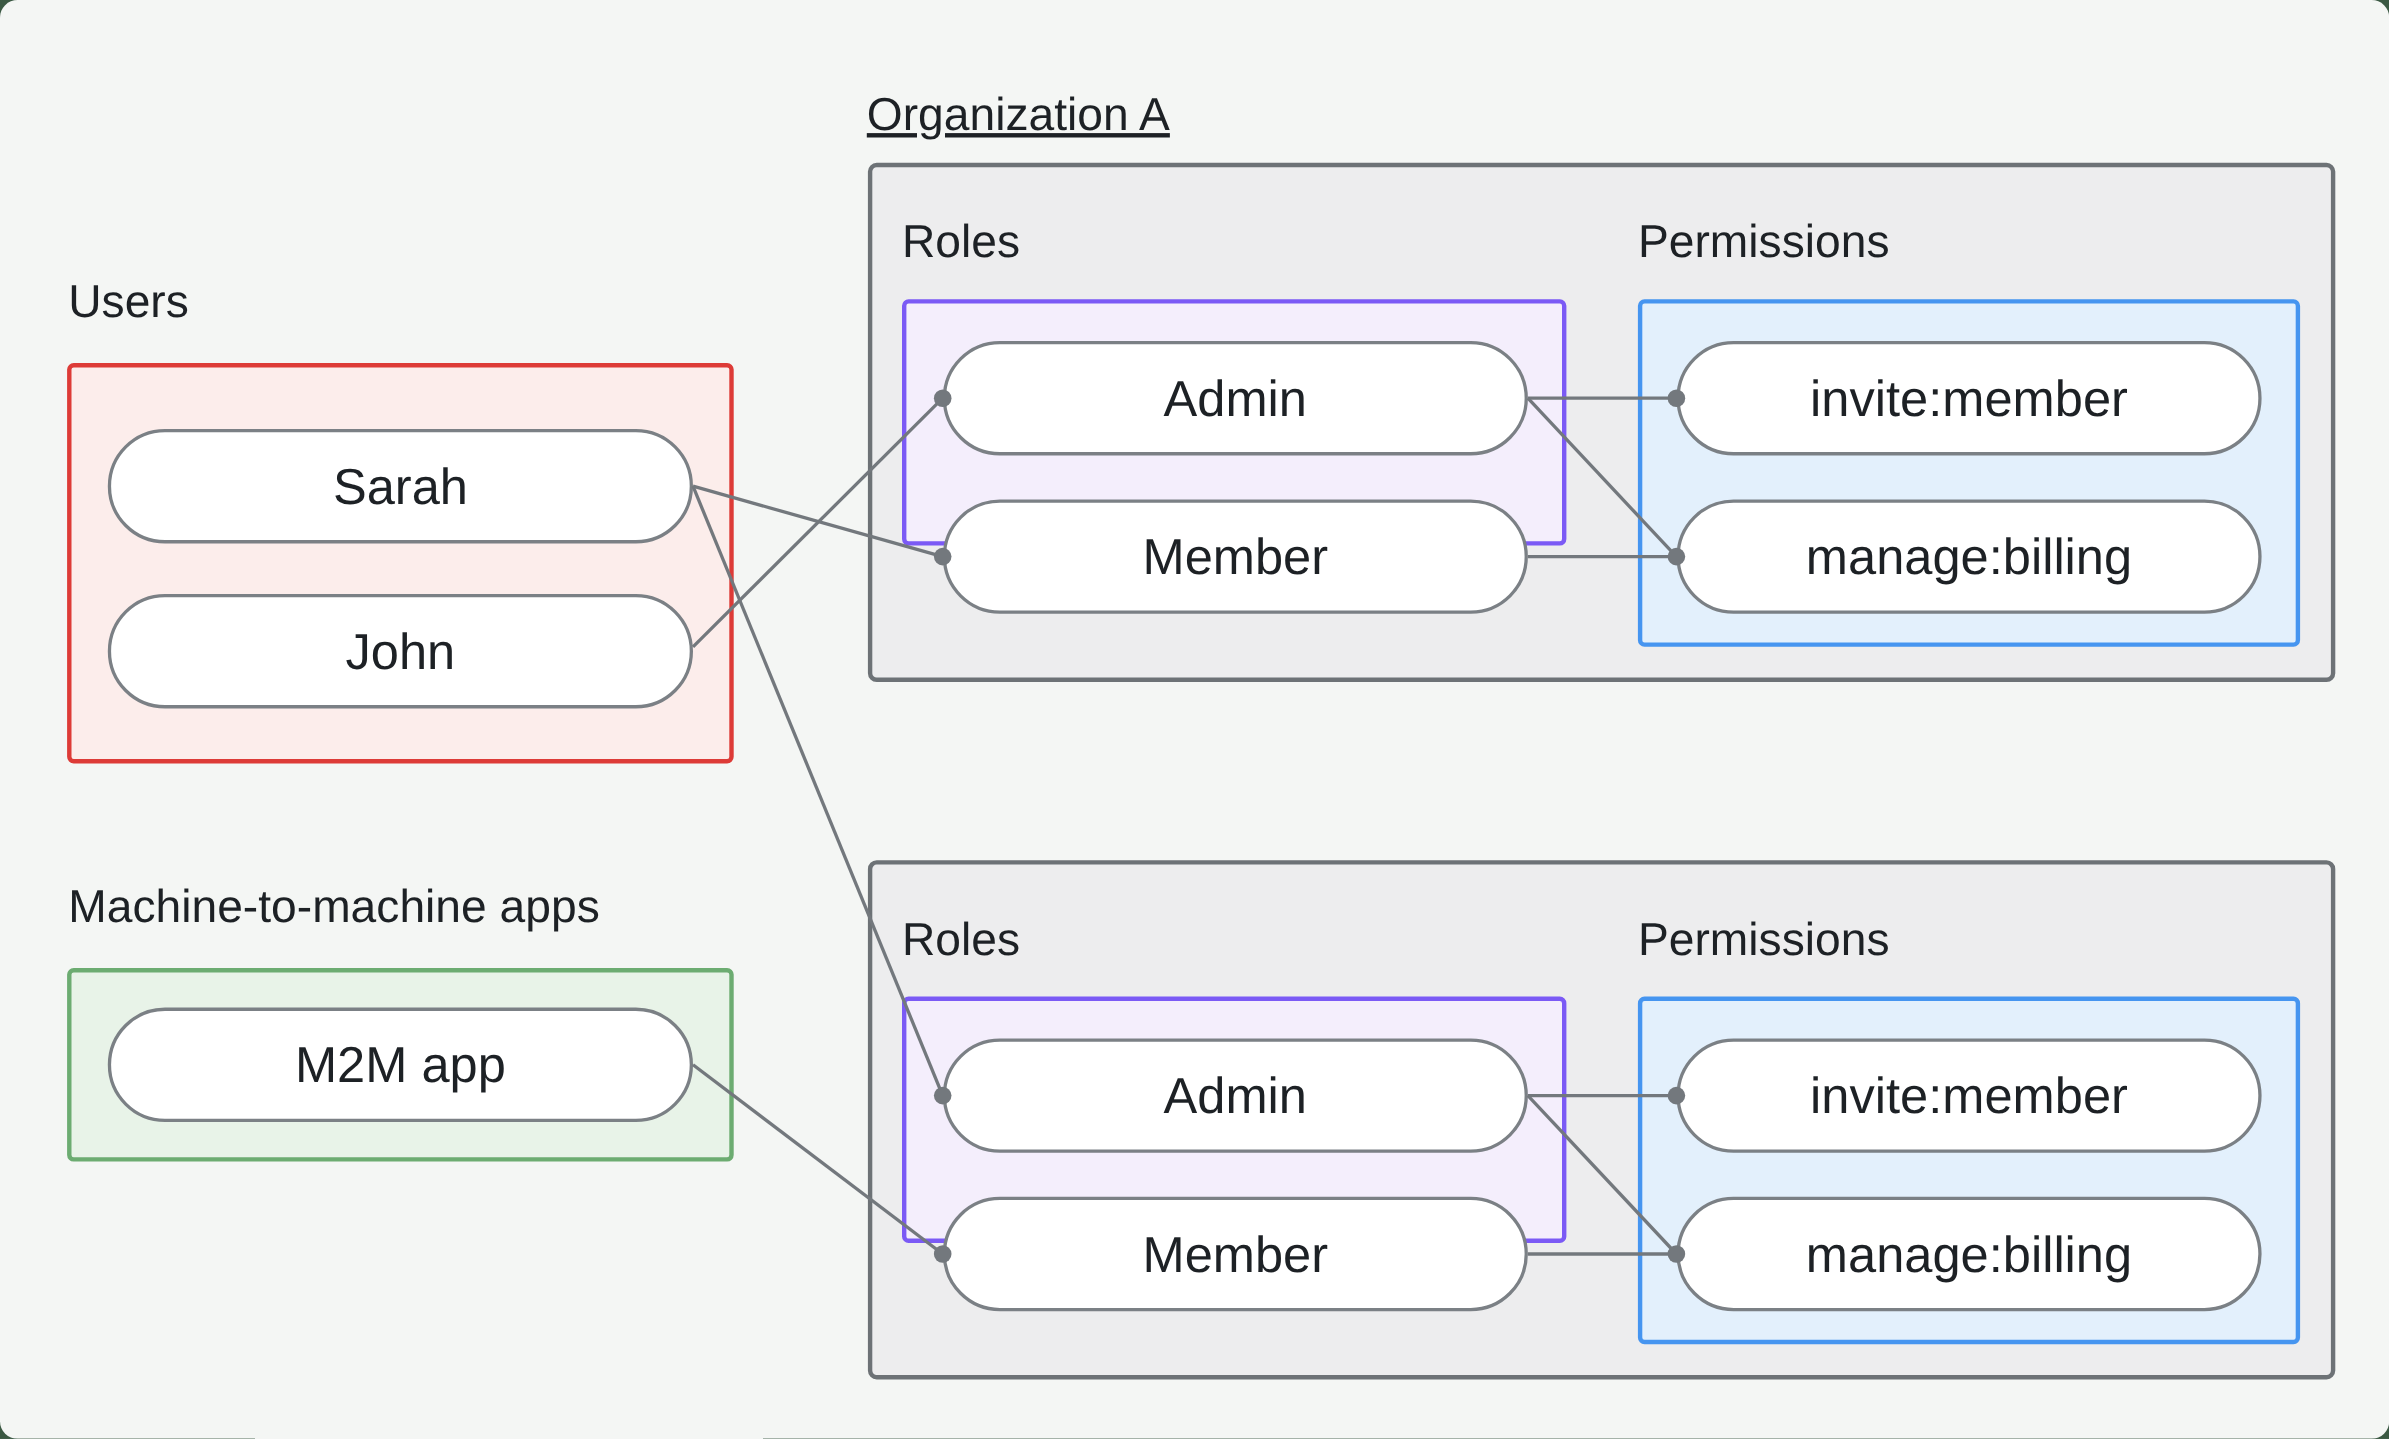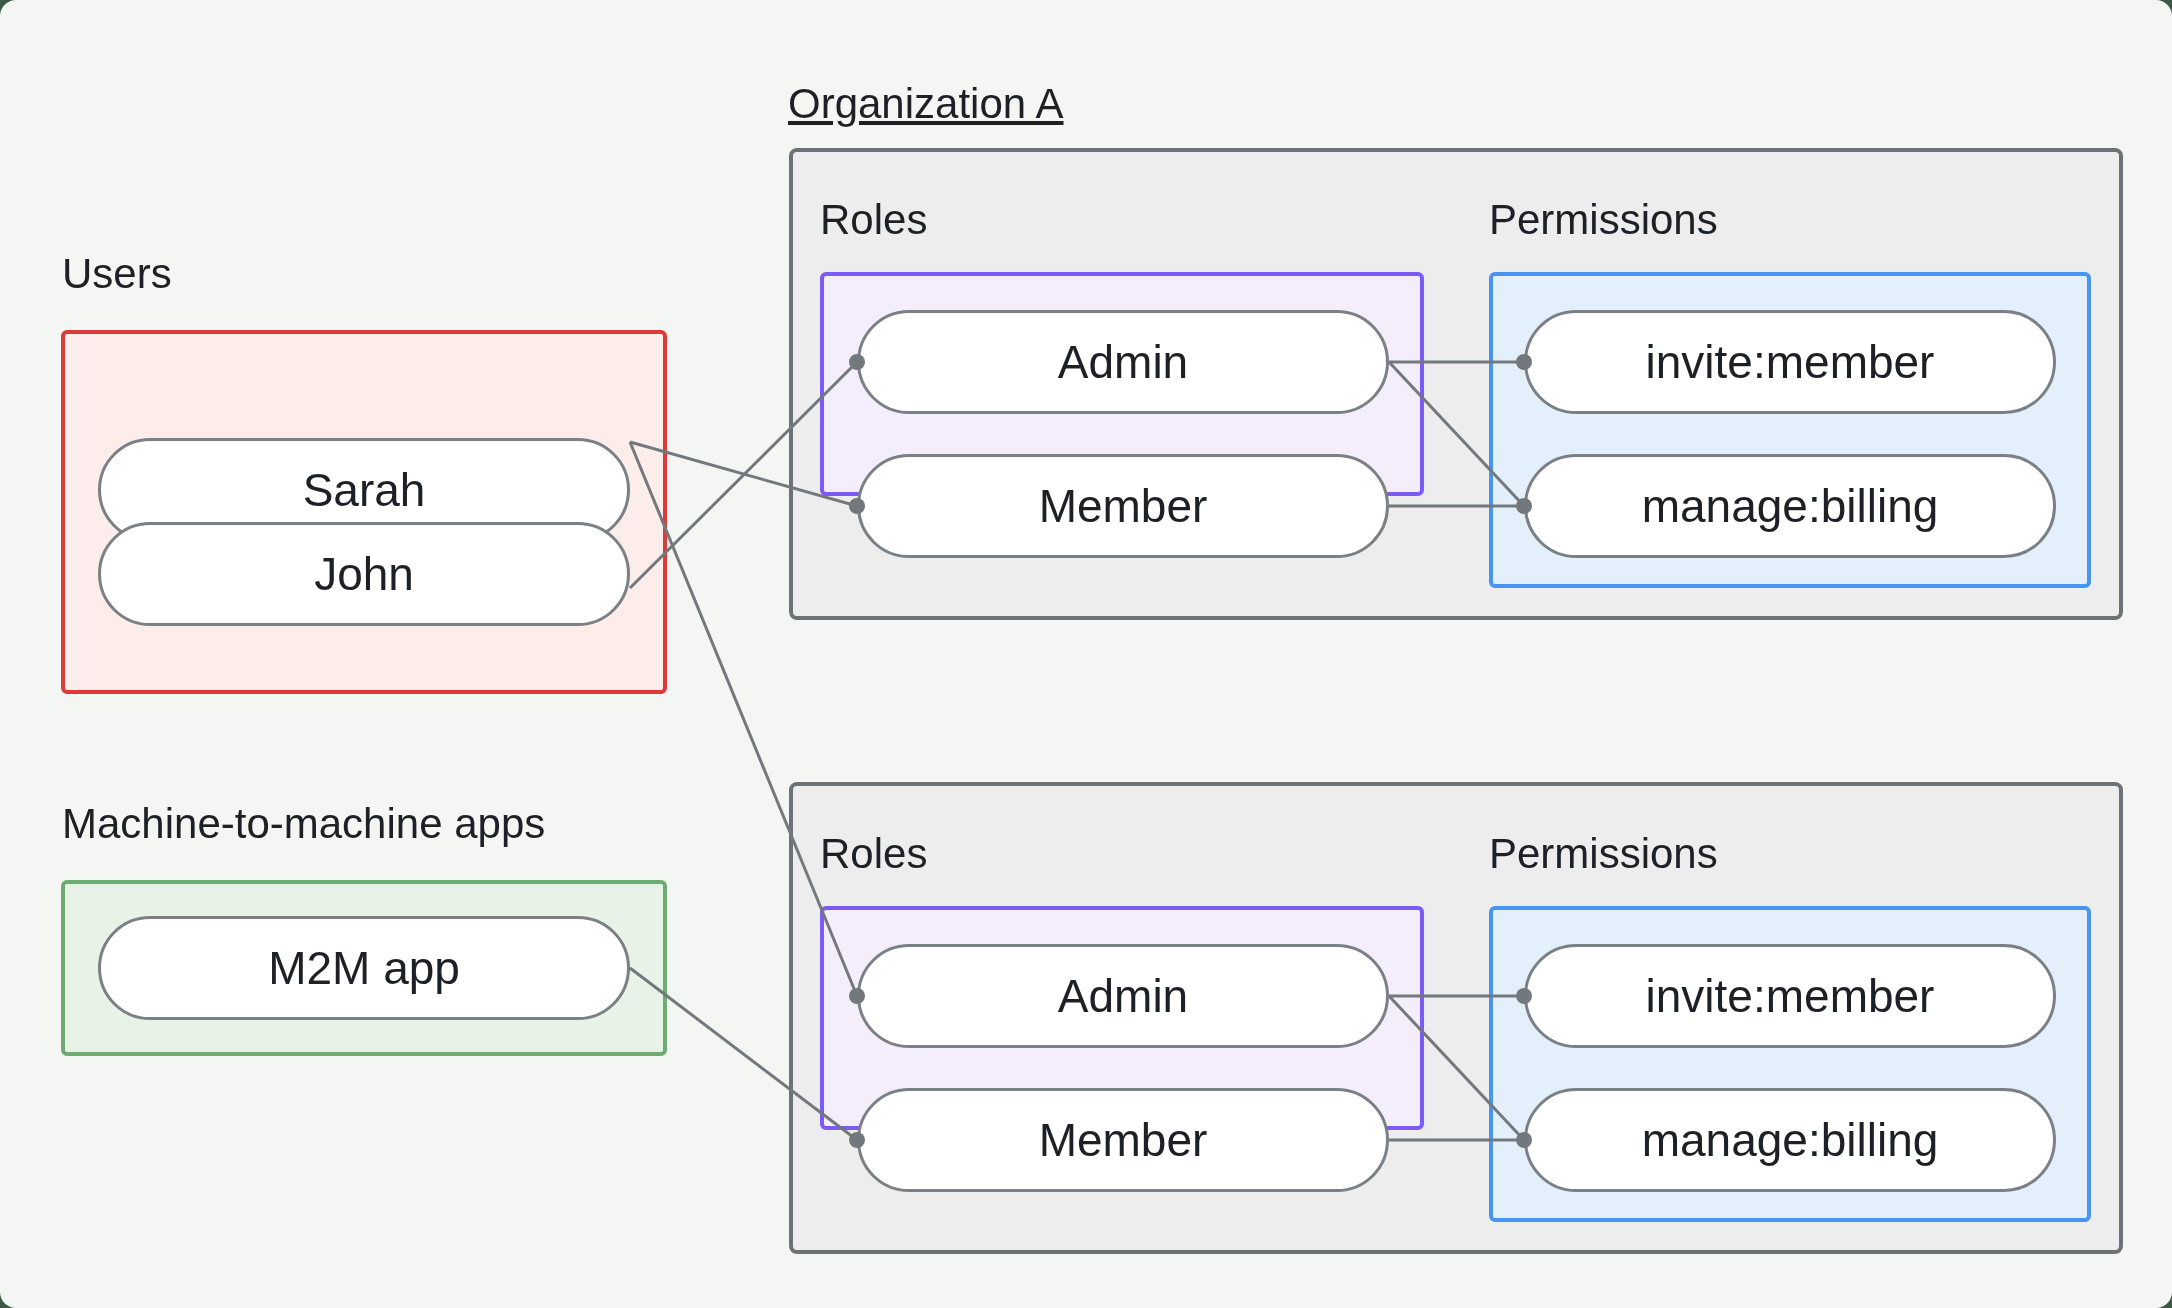--- a/index.html
+++ b/index.html
@@ -29,22 +29,22 @@
   .pill{
     position:absolute;background:var(--node-fill);
     border:3.5px solid var(--node-border);border-radius:60px;
     display:flex;align-items:center;justify-content:center;
     font-size:46px;font-weight:400;color:var(--text);white-space:nowrap;
   }
   
   .users-label{left:62px;top:250px;}
   .users-box{left:61px;top:330px;width:606px;height:364px;
     border-color:var(--users-border);background:var(--users-fill);}
-  .pill-sarah{left:33px;top:56px;width:532px;height:104px;margin-top:48px;}
-  .pill-john{left:33px;top:188px;width:532px;height:104px;text-align:center;}
+  .pill-sarah{left:33px;top:56px;width:532px;height:104px;}
+  .pill-john{left:33px;top:206px;width:532px;height:104px;text-align:center;}
   .m2m-label{left:62px;top:800px;}
   .m2m-box{left:61px;top:880px;width:606px;height:176px;
     border-color:var(--m2m-border);background:var(--m2m-fill);}
   .pill-m2m{left:33px;top:32px;width:532px;height:104px;}
   
   .org-box{width:1334px;height:472px;border-radius:8px;
     border-color:var(--org-border);background:var(--org-fill);}
   .org-a-label{left:788px;top:80px;text-decoration:underline;}
   .org-a-box{left:789px;top:148px;}
   .org-b-label{left:788px;top:702px;}

